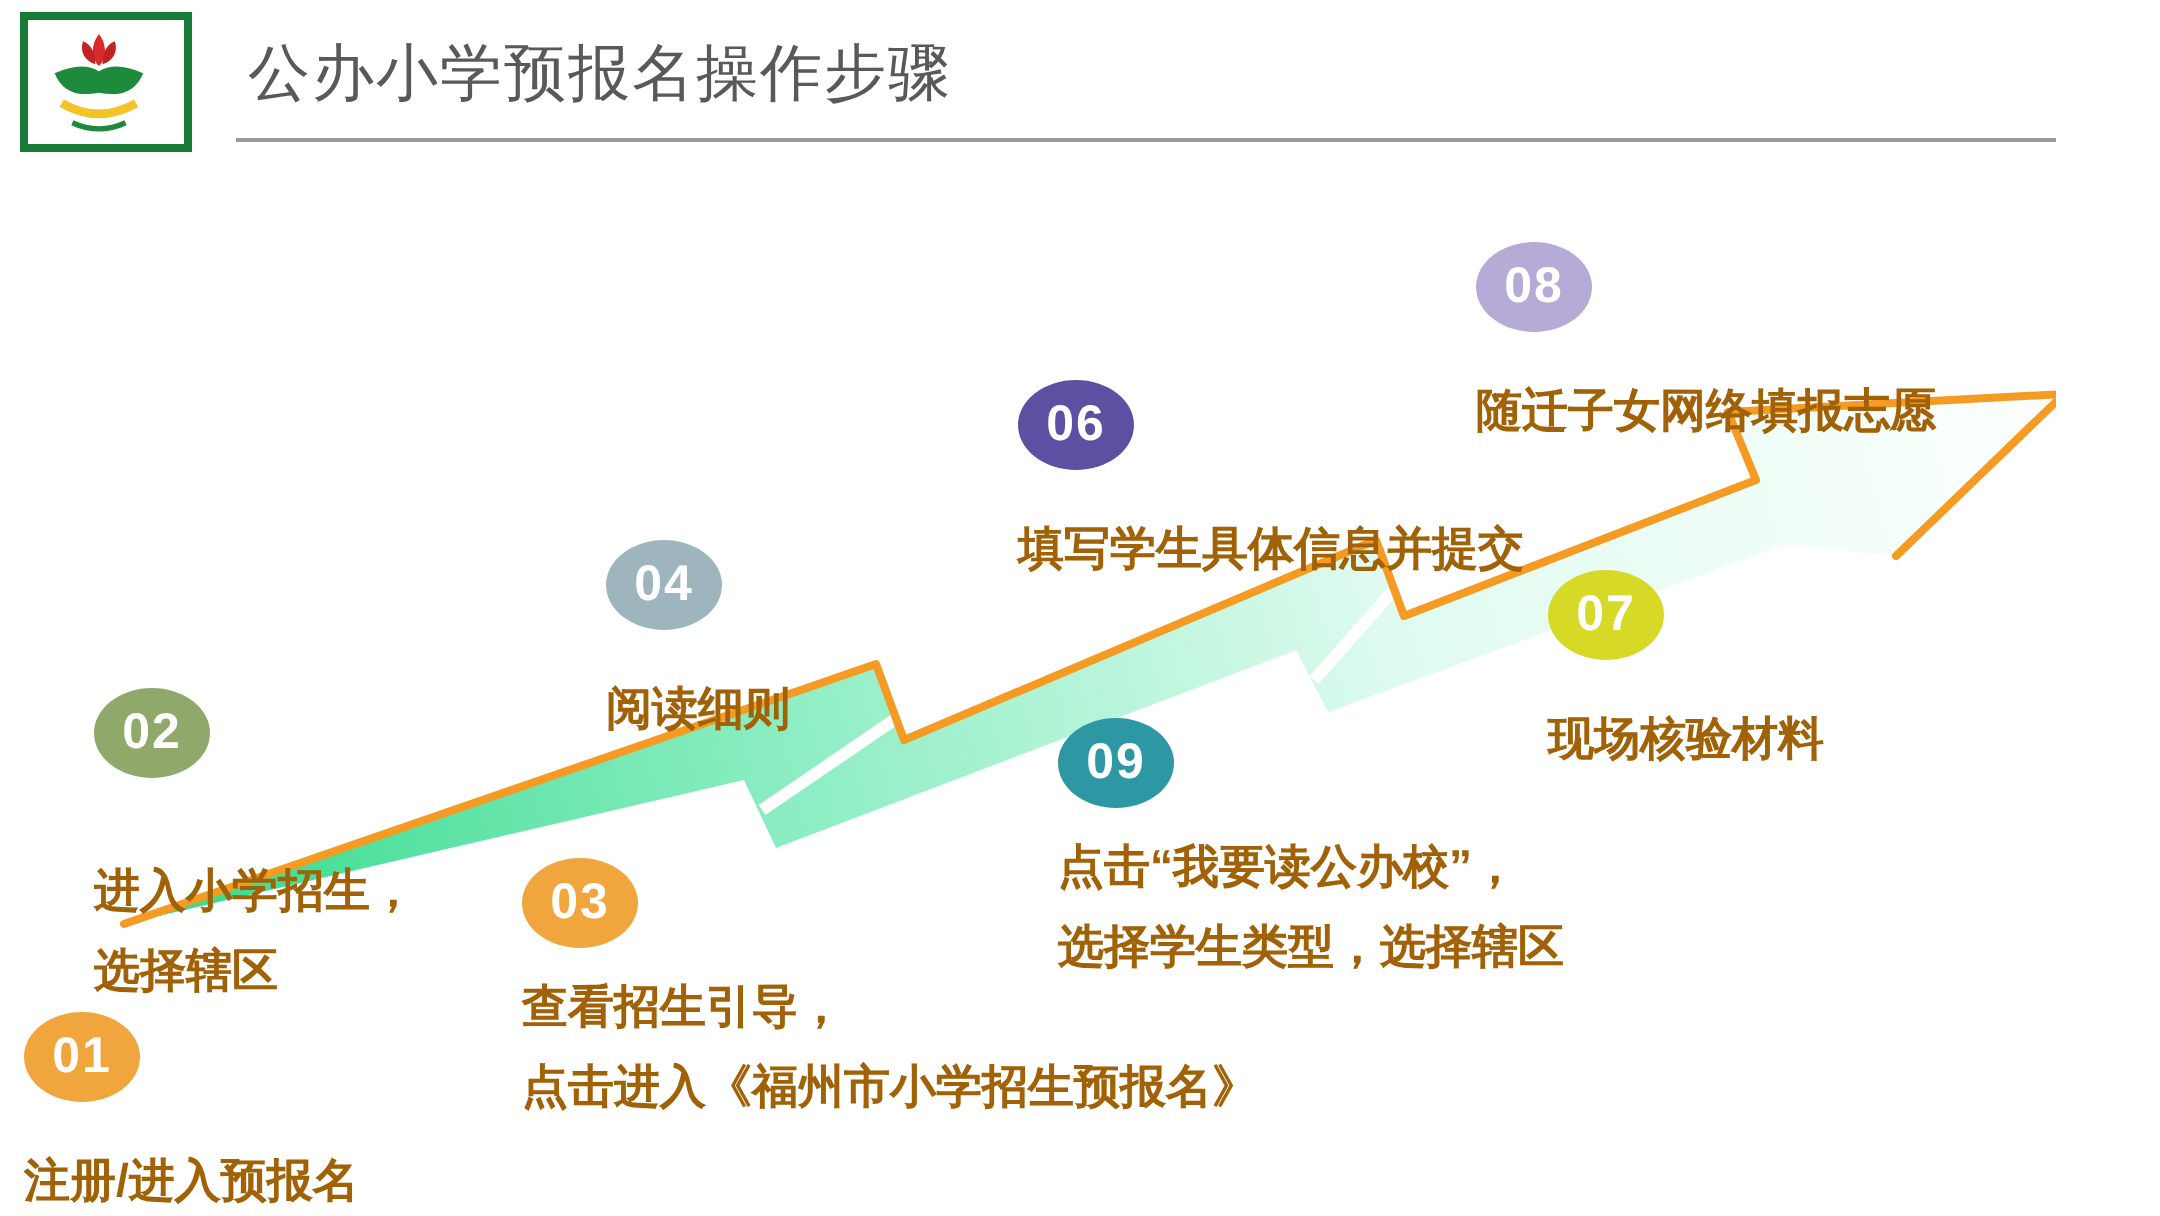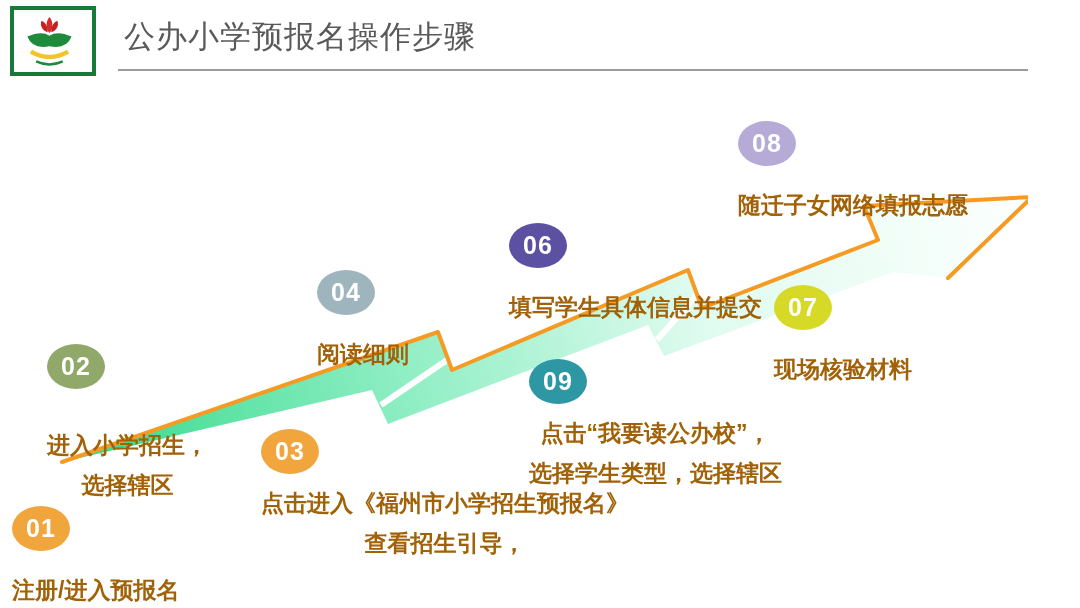--- a/index.html
+++ b/index.html
@@ -1,19 +1,18 @@
 <!DOCTYPE html>
 <html><head>
 <meta charset="utf-8">
 <style>
   html,body{margin:0;padding:0;background:#fff;}
   .canvas{
     position:relative;width:1028px;height:608px;background:#fff;overflow:hidden;
     font-family:"Liberation Sans","DejaVu Sans",sans-serif;
-    text-align:center;
   }
   
   .logo{
     position:absolute;left:10px;top:6px;width:86px;height:70px;
     border:4px solid #177A36;background:#fff;box-sizing:border-box;
   }
   .logo svg{width:100%;height:100%;display:block;}
   .title{
     position:absolute;left:124px;top:16px;margin:0;
     font-size:31px;font-weight:500;color:#595959;letter-spacing:1px;white-space:nowrap;
@@ -30,23 +29,23 @@
   }
   .label{
     font-size:23px;font-weight:bold;color:#a16207;line-height:40px;
     margin-top:2px;white-space:nowrap;
   }
   .label.two{margin-top:-8px;}
   .label div:empty{display:none;}
   .step1{left:12px;top:506px;}
   .step2{left:47px;top:344px;gap:44px;}
   .step3{left:261px;top:429px;}
-  .step4{left:317px;top:270px;}
+  .step4{left:303px;top:270px;}
   .step5{left:529px;top:359px;}
-  .step6{left:509px;top:190px;margin-top:33px;}
+  .step6{left:509px;top:190px;}
   .step7{left:774px;top:285px;}
   .step8{left:738px;top:121px;}
 </style>
 </head>
 <body>
 
 <div class="canvas">
 
   <div class="logo">
     <svg viewBox="0 0 86 70">
@@ -88,22 +87,22 @@
     <span class="badge" style="background: rgb(144, 169, 106);">02</span>
     <div class="label two">
       <div>进入小学招生，</div>
       <div>选择辖区</div>
     </div>
   </div>
 
   <div class="step step3">
     <span class="badge" style="background: rgb(240, 166, 60);">03</span>
     <div class="label two">
+      <div>查看招生引导，</div>
       <div>点击进入《福州市小学招生预报名》</div>
-      <div>查看招生引导，</div>
     </div>
   </div>
 
   <div class="step step4">
     <span class="badge" style="background: rgb(159, 181, 189);">04</span>
     <div class="label">
       <div>阅读细则</div>
 
     </div>
   </div>

